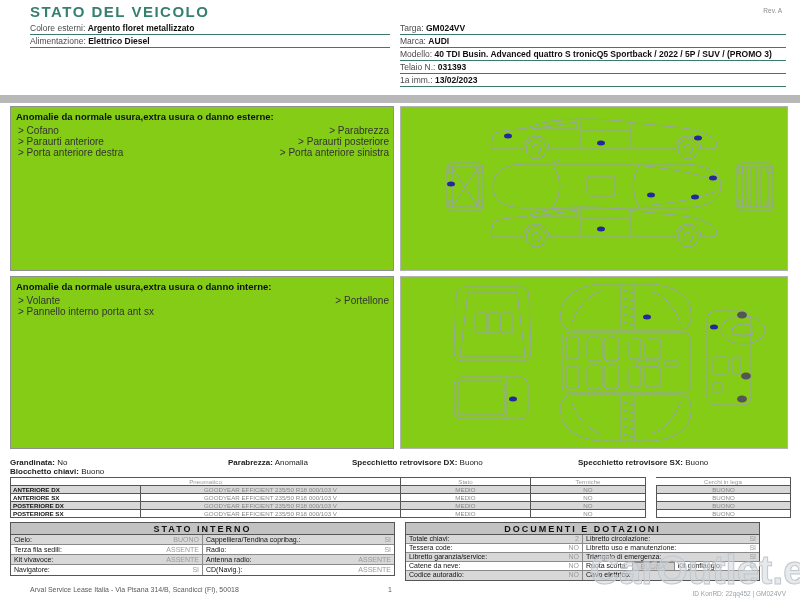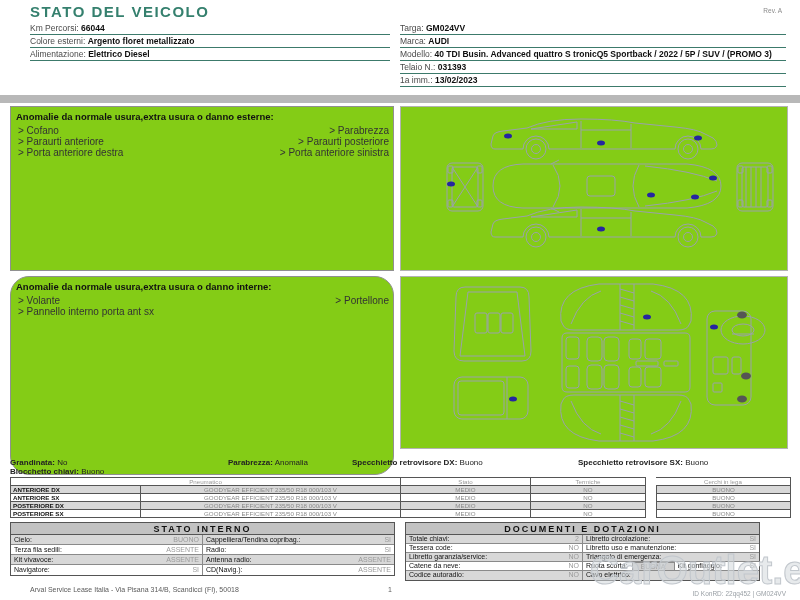--- a/index.html
+++ b/index.html
@@ -17,21 +17,21 @@
   .frow { border-bottom:1px solid #3c7a6b; font-size:8.5px; line-height:11px;
     min-height:12px; color:#4a4a4a; padding-top:1px; }
   .fvalue { font-weight:bold; color:#0f0f0f; }
 
   .divider { position:absolute; left:0; top:95px; width:800px; height:8px; background:#b8b8b8; }
 
   .panel { position:absolute; background:#84cc16; border:1px solid #909090; }
   .panel.diagram-panel { border-color:#b3b3b3; }
   .p-ext-text { left:10px;  top:106px; width:384px; height:165px; }
   .p-ext-diag { left:400px; top:106px; width:388px; height:165px; }
-  .p-int-text { left:10px;  top:276px; width:384px; height:199px;border-radius:19px; }
+  .p-int-text { left:10px;  top:276px; width:384px; height:173px; }
   .p-int-diag { left:400px; top:276px; width:388px; height:173px; }
   .panel-heading { font-size:9.5px; font-weight:bold; color:#111; padding:4px 4px 3px 5px; }
   .anomaly-cols { display:flex; padding:0 4px 0 7px; font-size:10px; color:#333; }
   .anomaly-col1 { width:190px; }
   .anomaly-col2 { flex:1;text-align:right; }
   .anomaly-item { line-height:11px; }
   .diagram { position:absolute; left:0; top:0; width:100%; height:100%; }
 
   .sum-item { position:absolute; font-size:8px; color:#222; white-space:nowrap; }
   .sum-label { font-weight:bold; }
@@ -81,24 +81,20 @@
 </style>
 </head>
 <body>
 
 <div class="page">
 
   <div class="doc-title">STATO DEL VEICOLO</div>
   <div class="rev">Rev. A</div>
 
   <div class="fields-left">
-    <div class="frow">
-      <span class="flabel">Km Percorsi:</span>
-      <span class="fvalue">66044</span>
-    </div>
     <div class="frow">
       <span class="flabel">Colore esterni:</span>
       <span class="fvalue">Argento floret metallizzato</span>
     </div>
     <div class="frow">
       <span class="flabel">Alimentazione:</span>
       <span class="fvalue">Elettrico Diesel</span>
     </div>
   </div>
 

